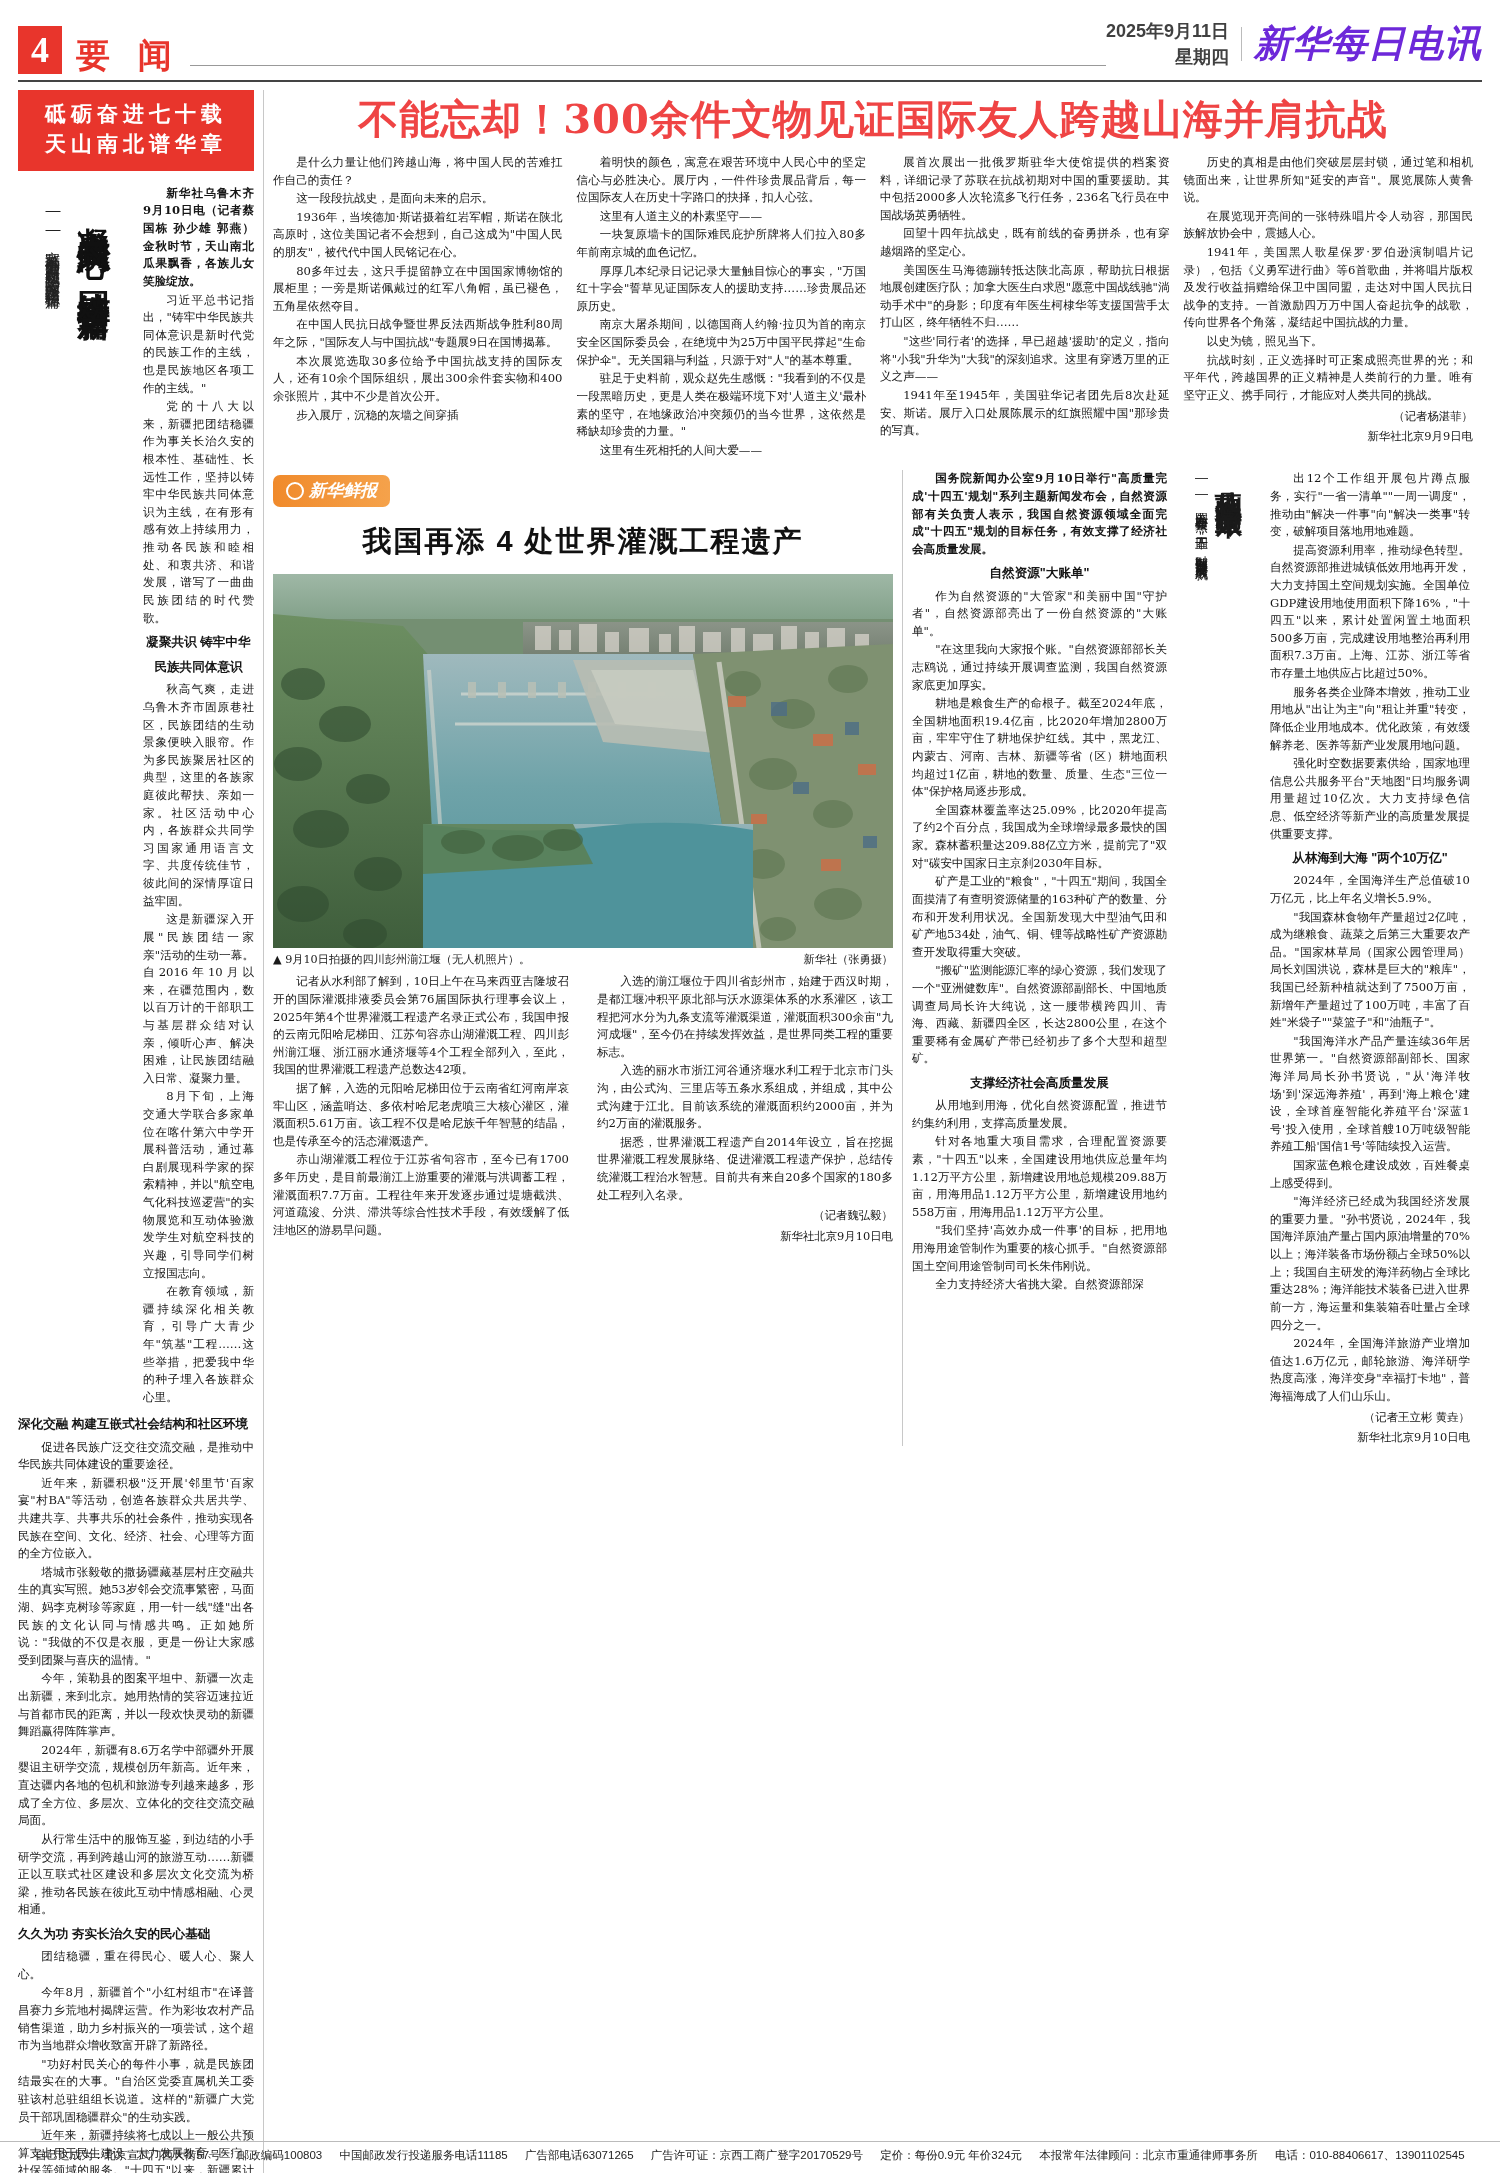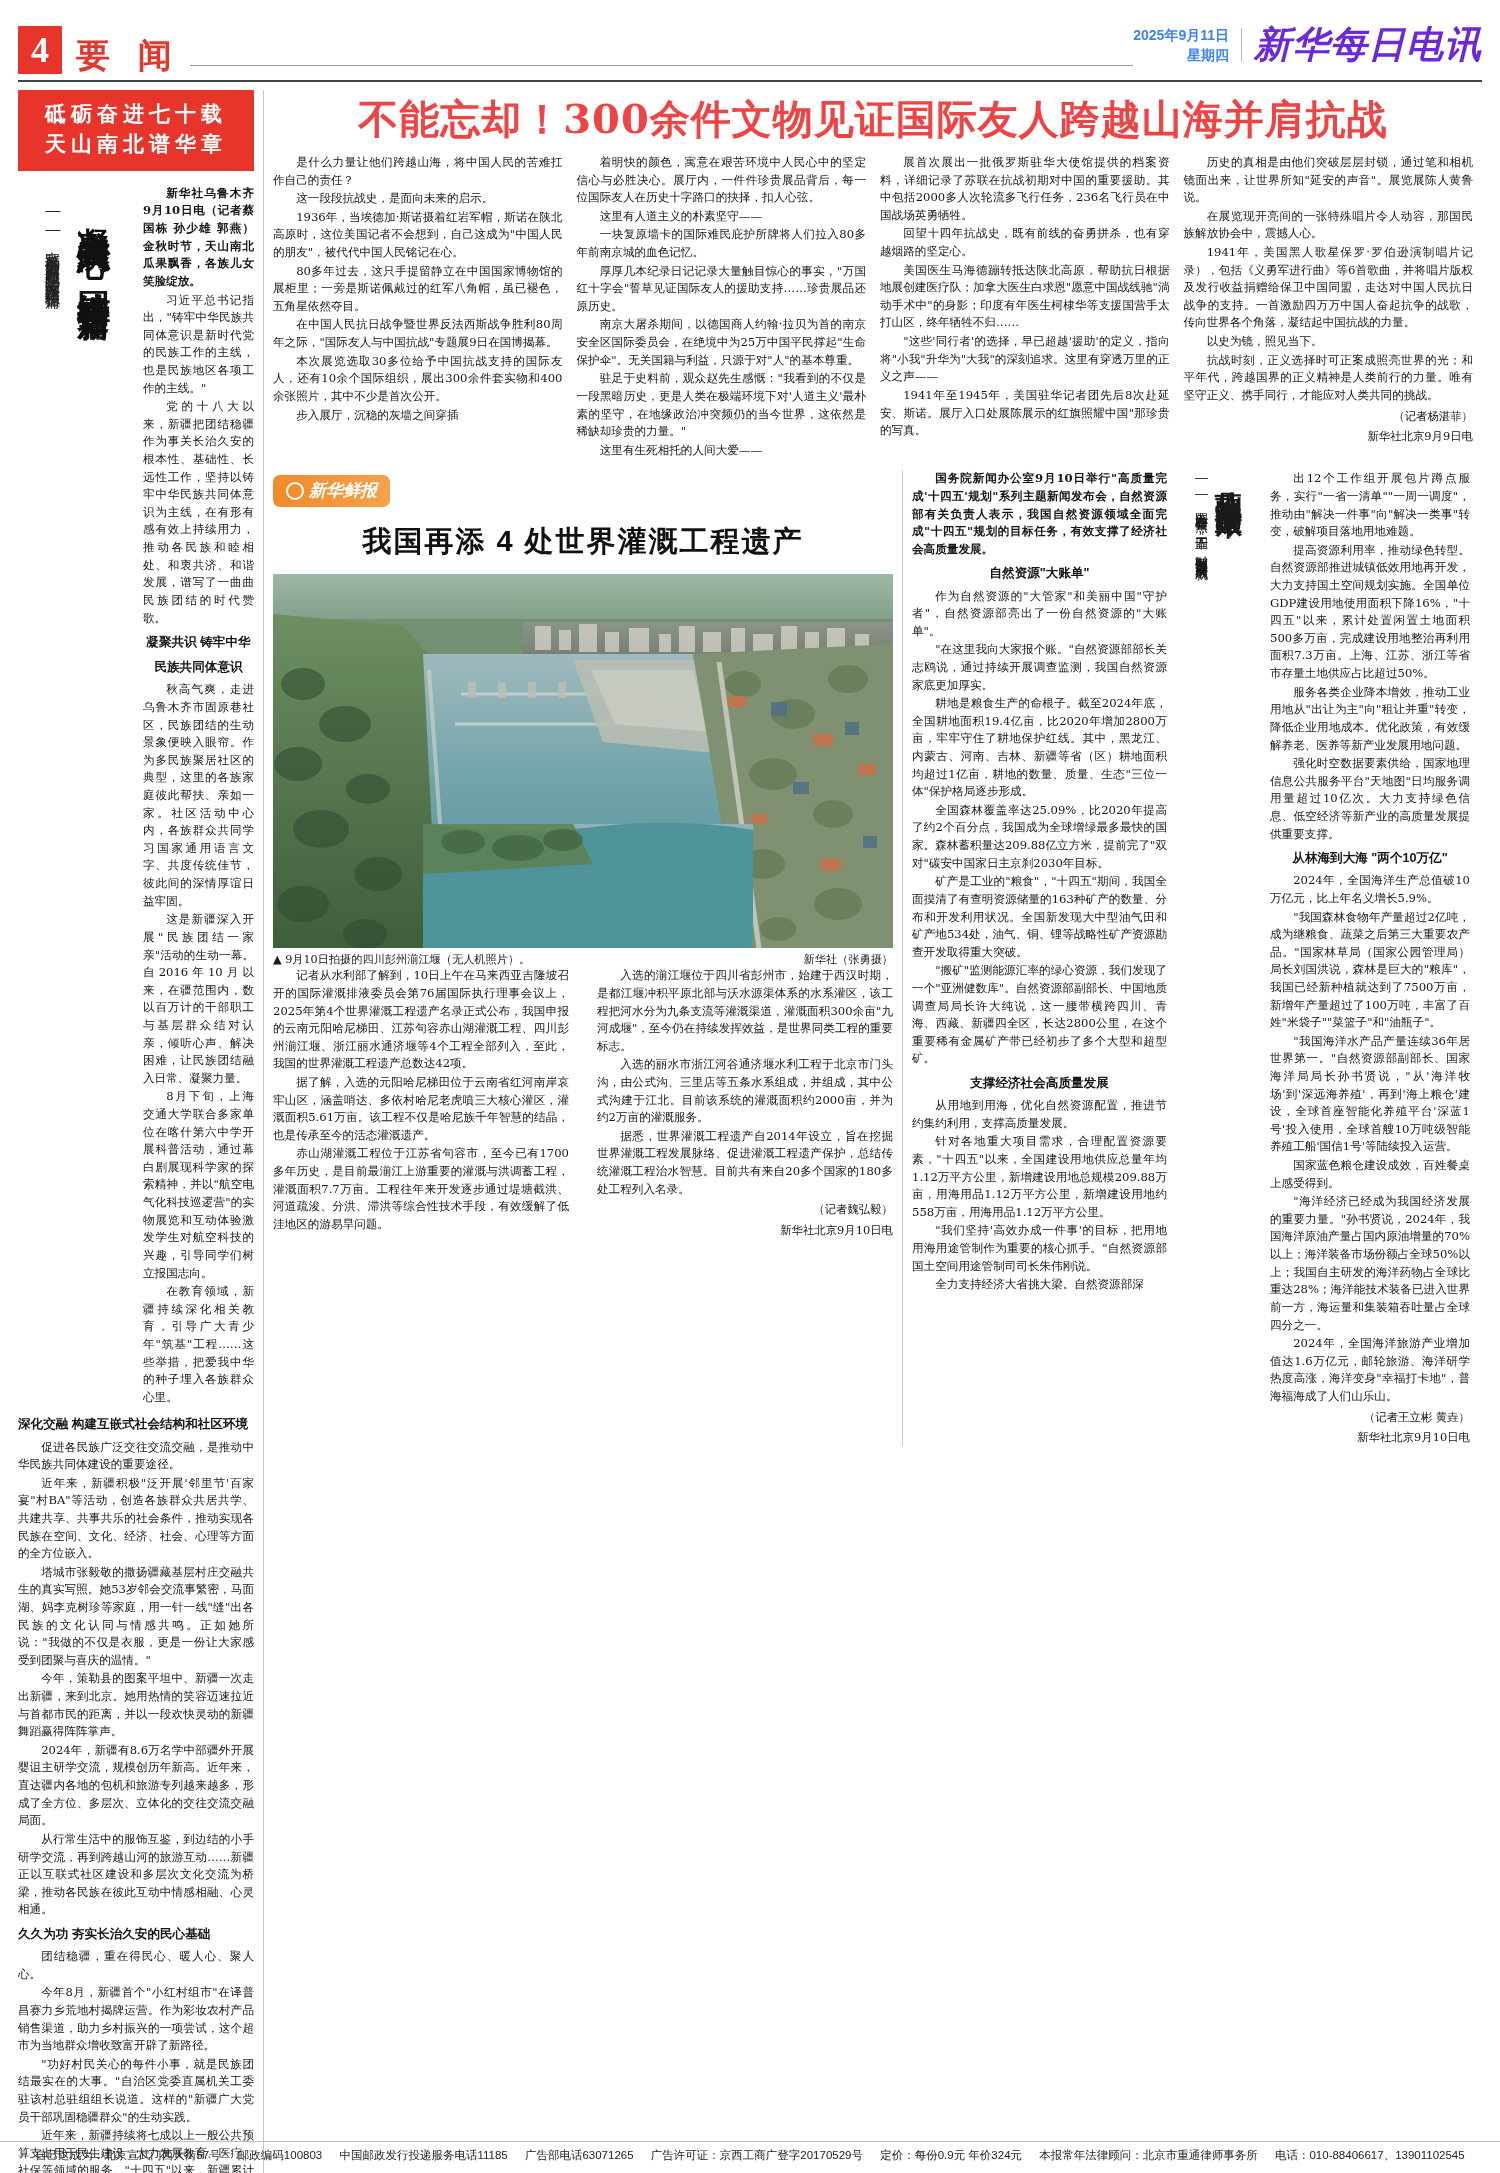--- a/index.html
+++ b/index.html
@@ -6,21 +6,21 @@
   body{width:1500px;height:2173px;font-family:"Liberation Serif","DejaVu Serif",serif;color:#1a1a1a;position:relative;overflow:hidden;}
   .page{width:1500px;height:2173px;position:relative;box-sizing:border-box;padding:0 18px;}
 
   
   .masthead{display:flex;align-items:flex-end;justify-content:space-between;height:64px;padding-top:10px;}
   .mh-left{display:flex;align-items:flex-end;}
   .pagenum{background:#e8352c;color:#fff;width:44px;height:48px;display:flex;align-items:center;justify-content:center;font-size:36px;font-weight:bold;font-family:"Liberation Serif",serif;}
   .section-name{color:#e8352c;font-size:34px;font-weight:bold;letter-spacing:8px;margin-left:14px;font-family:"DejaVu Serif",serif;line-height:1;padding-bottom:2px;}
   .mh-rule{flex:1;border-bottom:1.5px solid #999;margin:0 0 8px 10px;height:1px;}
   .mh-right{display:flex;align-items:center;gap:12px;padding-bottom:4px;}
-  .mh-date{font-size:14px;text-align:right;line-height:1.45;font-family:"Liberation Sans",sans-serif;font-weight:bold;color:#3b82f6;}
+  .mh-date{font-size:18px;text-align:right;line-height:1.45;font-family:"Liberation Sans",sans-serif;font-weight:bold;color:#404040;}
   .mh-sep{width:1px;height:34px;background:#bbb;}
   .mh-logo{color:#6d28d9;font-size:37px;font-weight:bold;letter-spacing:1px;font-family:"DejaVu Serif",serif;font-style:italic;white-space:nowrap;}
   .topline{border-bottom:2.5px solid #444;margin-top:6px;}
 
   
   .content{display:flex;gap:0;margin-top:8px;}
   .col{box-sizing:border-box;}
   .vline{width:1px;background:#c8c8c8;margin:0 9px;align-self:stretch;}
 
   
@@ -292,21 +292,21 @@
                 <ellipse cx="290" cy="266" rx="20" ry="11"></ellipse>
               </g>
             </svg>
           </div>
 
           <div class="caption">
             <span>▲ 9月10日拍摄的四川彭州湔江堰（无人机照片）。</span>
             <span>新华社（张勇摄）</span>
           </div>
 
-          <div class="cols3" style="gap:28px;margin-top:0;">
+          <div class="cols3" style="gap:28px;margin-top:6px;">
             <div class="c3 body-text">
               <p>记者从水利部了解到，10日上午在马来西亚吉隆坡召开的国际灌溉排液委员会第76届国际执行理事会议上，2025年第4个世界灌溉工程遗产名录正式公布，我国申报的云南元阳哈尼梯田、江苏句容赤山湖灌溉工程、四川彭州湔江堰、浙江丽水通济堰等4个工程全部列入，至此，我国的世界灌溉工程遗产总数达42项。</p>
               <p>据了解，入选的元阳哈尼梯田位于云南省红河南岸哀牢山区，涵盖哨达、多依村哈尼老虎噴三大核心灌区，灌溉面积5.61万亩。该工程不仅是哈尼族千年智慧的结晶，也是传承至今的活态灌溉遗产。</p>
               <p>赤山湖灌溉工程位于江苏省句容市，至今已有1700多年历史，是目前最湔江上游重要的灌溉与洪调蓄工程，灌溉面积7.7万亩。工程往年来开发逐步通过堤塘截洪、河道疏浚、分洪、滞洪等综合性技术手段，有效缓解了低洼地区的游易旱问题。</p>
             </div>
             <div class="c3 body-text">
               <p>入选的湔江堰位于四川省彭州市，始建于西汉时期，是都江堰冲积平原北部与沃水源渠体系的水系灌区，该工程把河水分为九条支流等灌溉渠道，灌溉面积300余亩"九河成堰"，至今仍在持续发挥效益，是世界同类工程的重要标志。</p>
               <p>入选的丽水市浙江河谷通济堰水利工程于北京市门头沟，由公式沟、三里店等五条水系组成，并组成，其中公式沟建于江北。目前该系统的灌溉面积约2000亩，并为约2万亩的灌溉服务。</p>
               <p>据悉，世界灌溉工程遗产自2014年设立，旨在挖掘世界灌溉工程发展脉络、促进灌溉工程遗产保护，总结传统灌溉工程治水智慧。目前共有来自20多个国家的180多处工程列入名录。</p>
               <div class="byline">（记者魏弘毅）</div>

